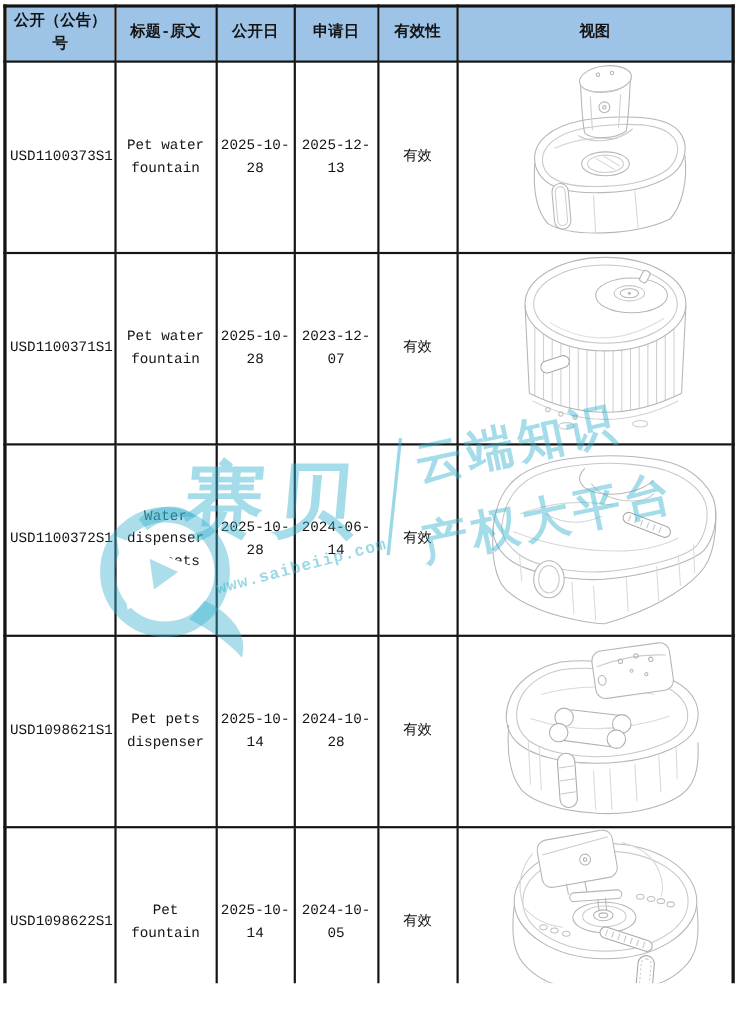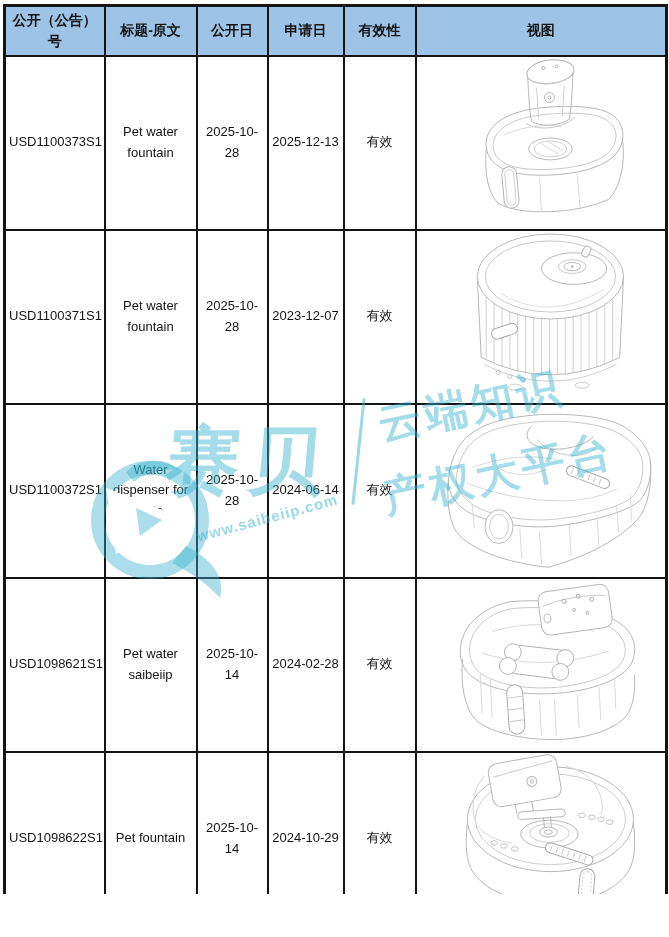--- a/index.html
+++ b/index.html
@@ -1,21 +1,21 @@
 <!DOCTYPE html>
 <html><head>
 <meta charset="utf-8">
 <style>
   html,body{margin:0;padding:0;background:#ffffff;}
   .page{
     position:relative;
     width:669px;height:894px;
     background:#ffffff;
     overflow:hidden;
-    font-family:Liberation Sans, sans-serif;
+    font-family:Liberation Mono, monospace;
     color:#141414;
   }
   table.patents{
     position:absolute;left:3px;top:4px;
     width:662px;
     border-collapse:collapse;
     table-layout:fixed;
     border:3px solid #141414;
   }
   table.patents th, table.patents td{
@@ -200,23 +200,23 @@
                 <rect x="146" y="67" width="46" height="10" rx="5" fill="#ffffff" stroke="#a9a9a9"></rect>
                 <path d="M152,69 L152,75 M158,69 L158,75 M164,69 L164,75 M170,69 L170,75 M176,69 L176,75 M182,69 L182,75" stroke="#c8c8c8"></path>
               </g>
             </g>
           </svg>
         </td>
       </tr>
 
       <tr>
         <td>USD1098621S1</td>
-        <td class="c-title">Pet water saibeiip</td>
+        <td class="c-title">Pet pets dispenser</td>
         <td>2025-10-14</td>
-        <td>2024-02-28</td>
+        <td>2024-10-28</td>
         <td>有效</td>
         <td class="c-img">
           <svg class="drawing" width="249" height="170" viewBox="0 0 250 172">
             <g stroke="#b6b6b6" fill="none" stroke-width="1">
               <path d="M127,52 C125,62 124,72 125,80 M172,50 C172,60 171,70 170,76"></path>
               <path d="M125,62 Q148,69 171,60 M124,72 Q148,79 170,70" stroke="#cfcfcf"></path>
               <path d="M90,22 C130,18 170,26 195,40 C214,50 220,66 214,82 C208,98 180,110 145,114 C108,118 70,112 52,98 C38,87 36,68 46,50 C54,37 70,26 90,22 Z" fill="#ffffff"></path>
               <path d="M92,29 C128,25 164,32 187,45 C204,54 210,67 205,80 C199,94 174,104 143,108 C110,112 76,106 60,94 C48,84 46,68 54,53 C61,41 75,32 92,29 Z" stroke="#c8c8c8"></path>
               <path d="M72,52 Q120,38 176,52 M62,74 Q122,94 190,72" stroke="#dadada"></path>
               <g transform="rotate(-8 156 30)">
@@ -242,21 +242,21 @@
               </g>
             </g>
           </svg>
         </td>
       </tr>
 
       <tr>
         <td>USD1098622S1</td>
         <td class="c-title">Pet fountain</td>
         <td>2025-10-14</td>
-        <td>2024-10-29</td>
+        <td>2024-10-05</td>
         <td>有效</td>
         <td class="c-img">
           <svg class="drawing" width="249" height="170" viewBox="0 0 250 172">
             <g stroke="#b6b6b6" fill="none" stroke-width="1">
               <path d="M47,70 C44,98 46,116 60,128 M215,70 C218,98 216,116 202,128"></path>
               <path d="M60,128 C90,158 172,158 202,128"></path>
               <path d="M75,141 C102,162 160,162 187,141" stroke="#d5d5d5"></path>
               <ellipse cx="131" cy="66" rx="84" ry="53" fill="#ffffff"></ellipse>
               <ellipse cx="131" cy="66" rx="76" ry="46" stroke="#cccccc"></ellipse>
               <path d="M64,22 Q46,44 56,72 M146,12 Q172,18 180,38" stroke="#d5d5d5"></path>

